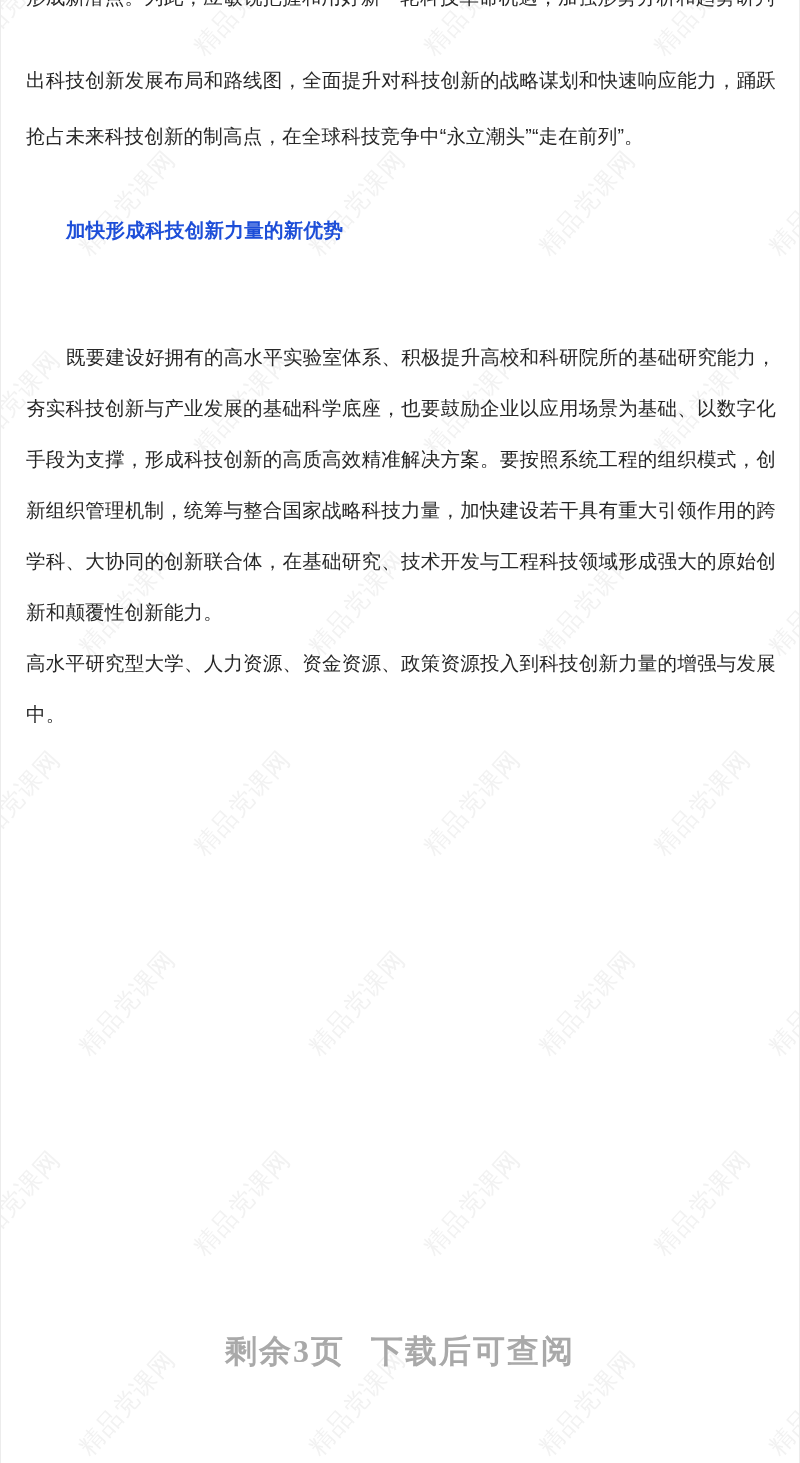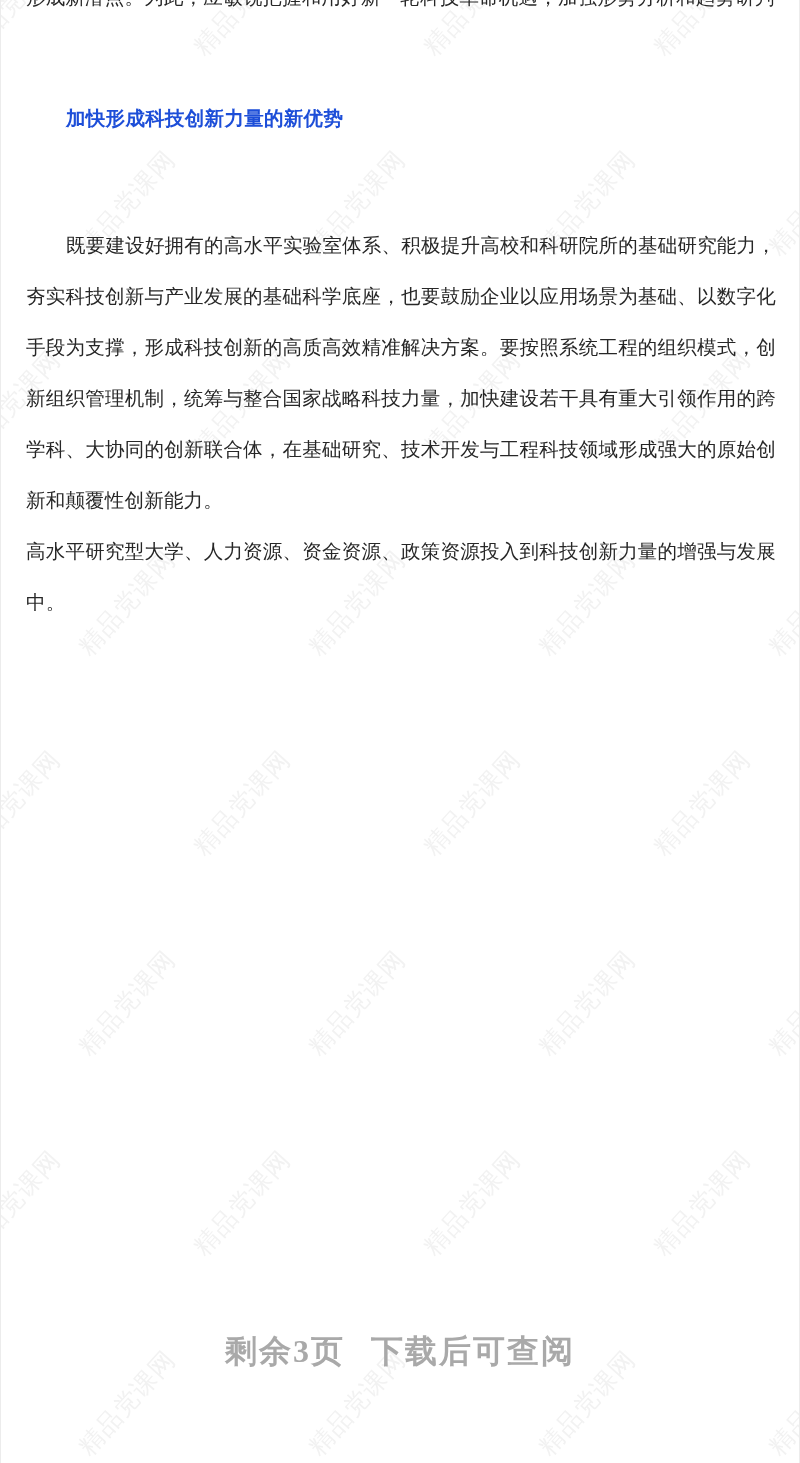--- a/index.html
+++ b/index.html
@@ -162,20 +162,21 @@
     </div>
 
   <div id="content">
 
     <div class="clipped-line-wrap">
       <div class="clipped-line">形成新潜点。为此，应敏锐把握和用好新一轮科技革命机遇，加强形势分析和趋势研判，提</div>
     </div>
 
     <div class="spacer-30"></div>
 
+    <p class="para noindent">出科技创新发展布局和路线图，全面提升对科技创新的战略谋划和快速响应能力，踊跃抢占未来科技创新的制高点，在全球科技竞争中“永立潮头”“走在前列”。</p>
 
     <div class="spacer-38"></div>
 
     <h2 class="heading">加快形成科技创新力量的新优势</h2>
 
     <div class="spacer-26"></div>
 
 
     <div class="spacer-22"></div>
 

